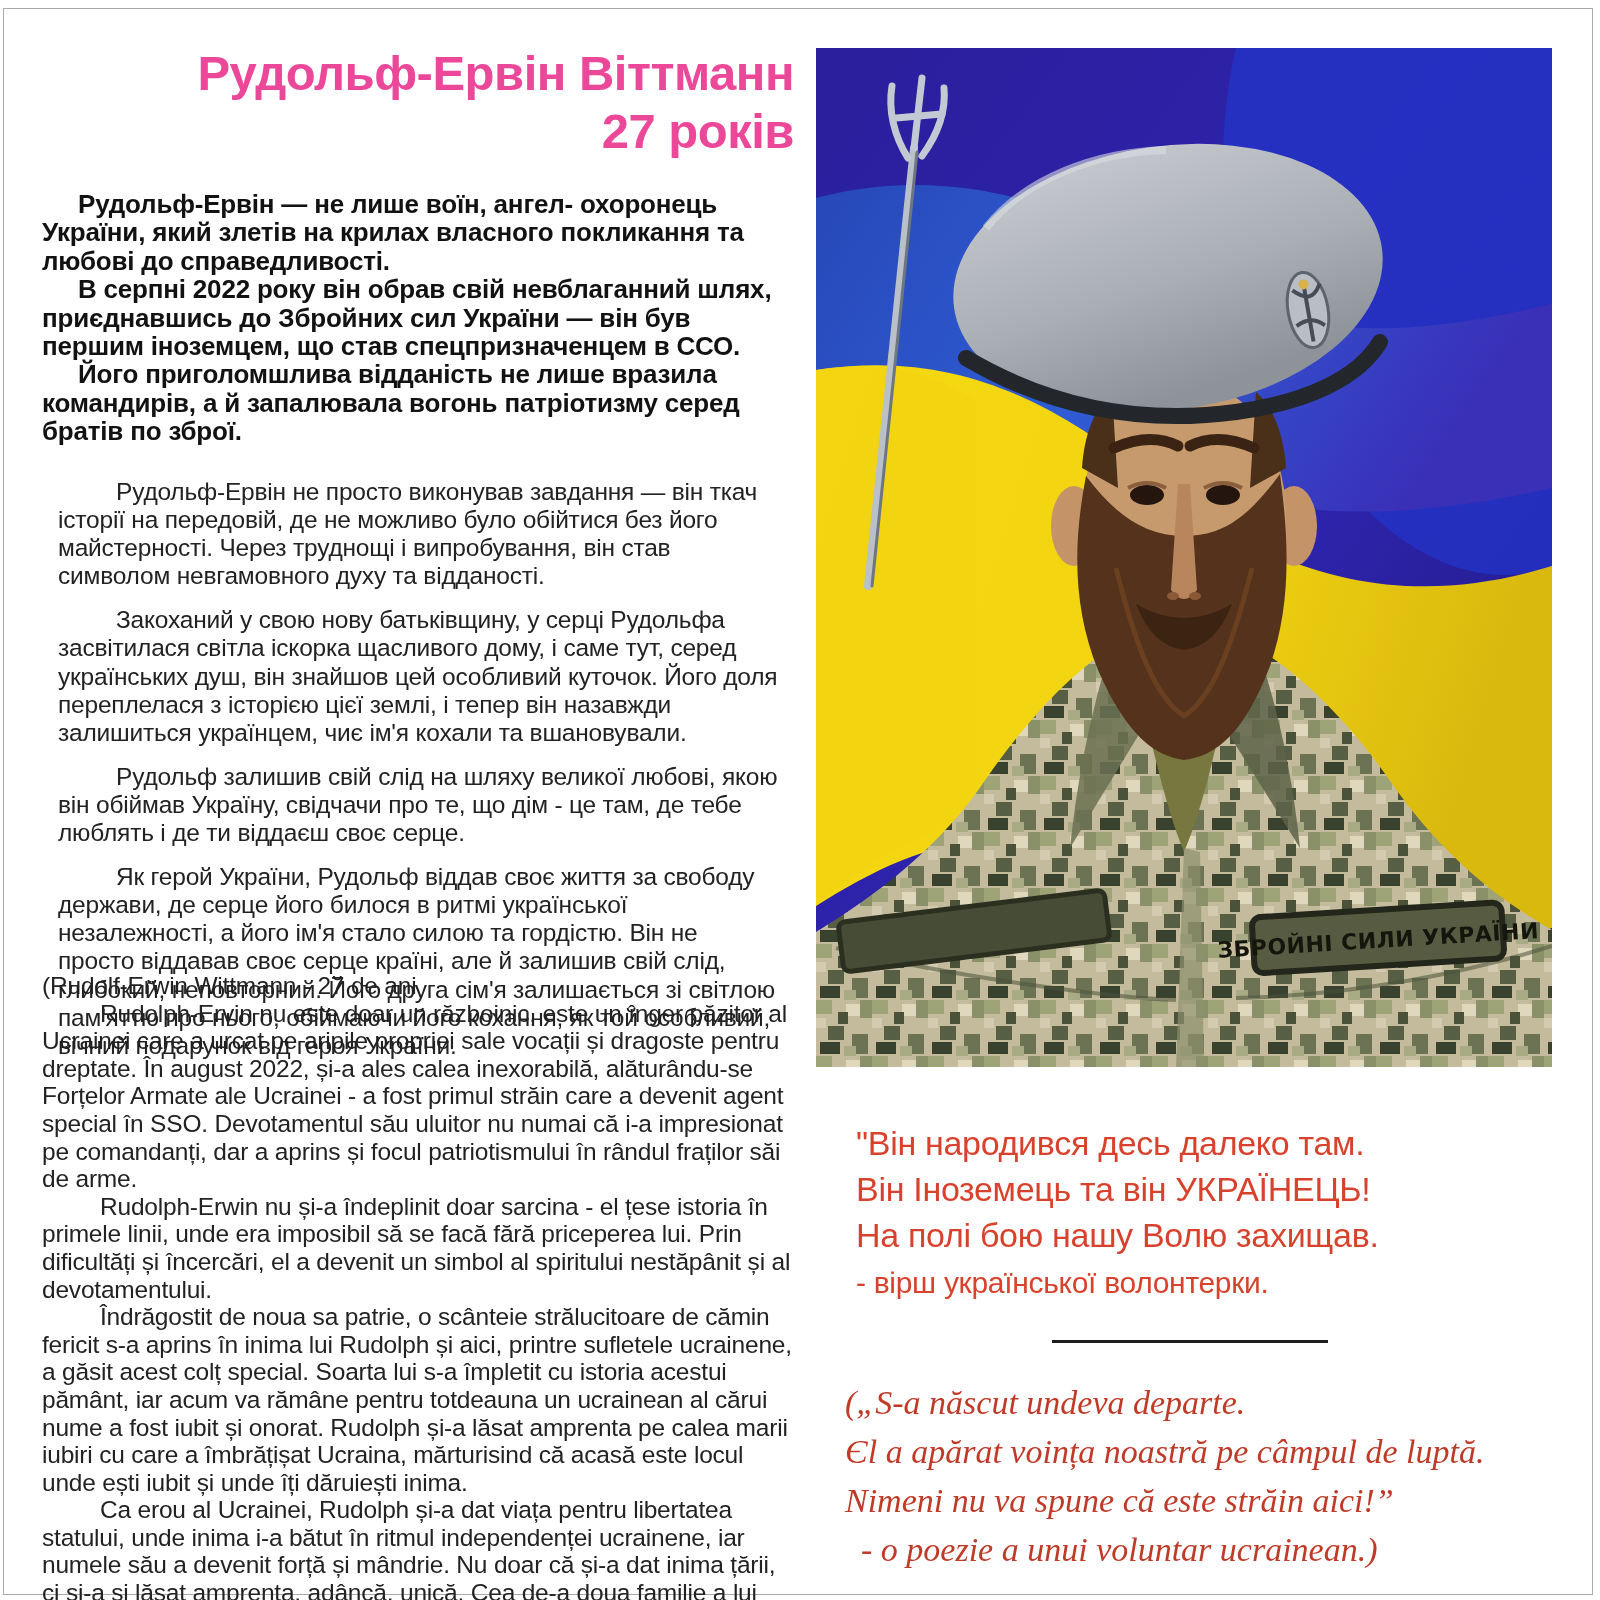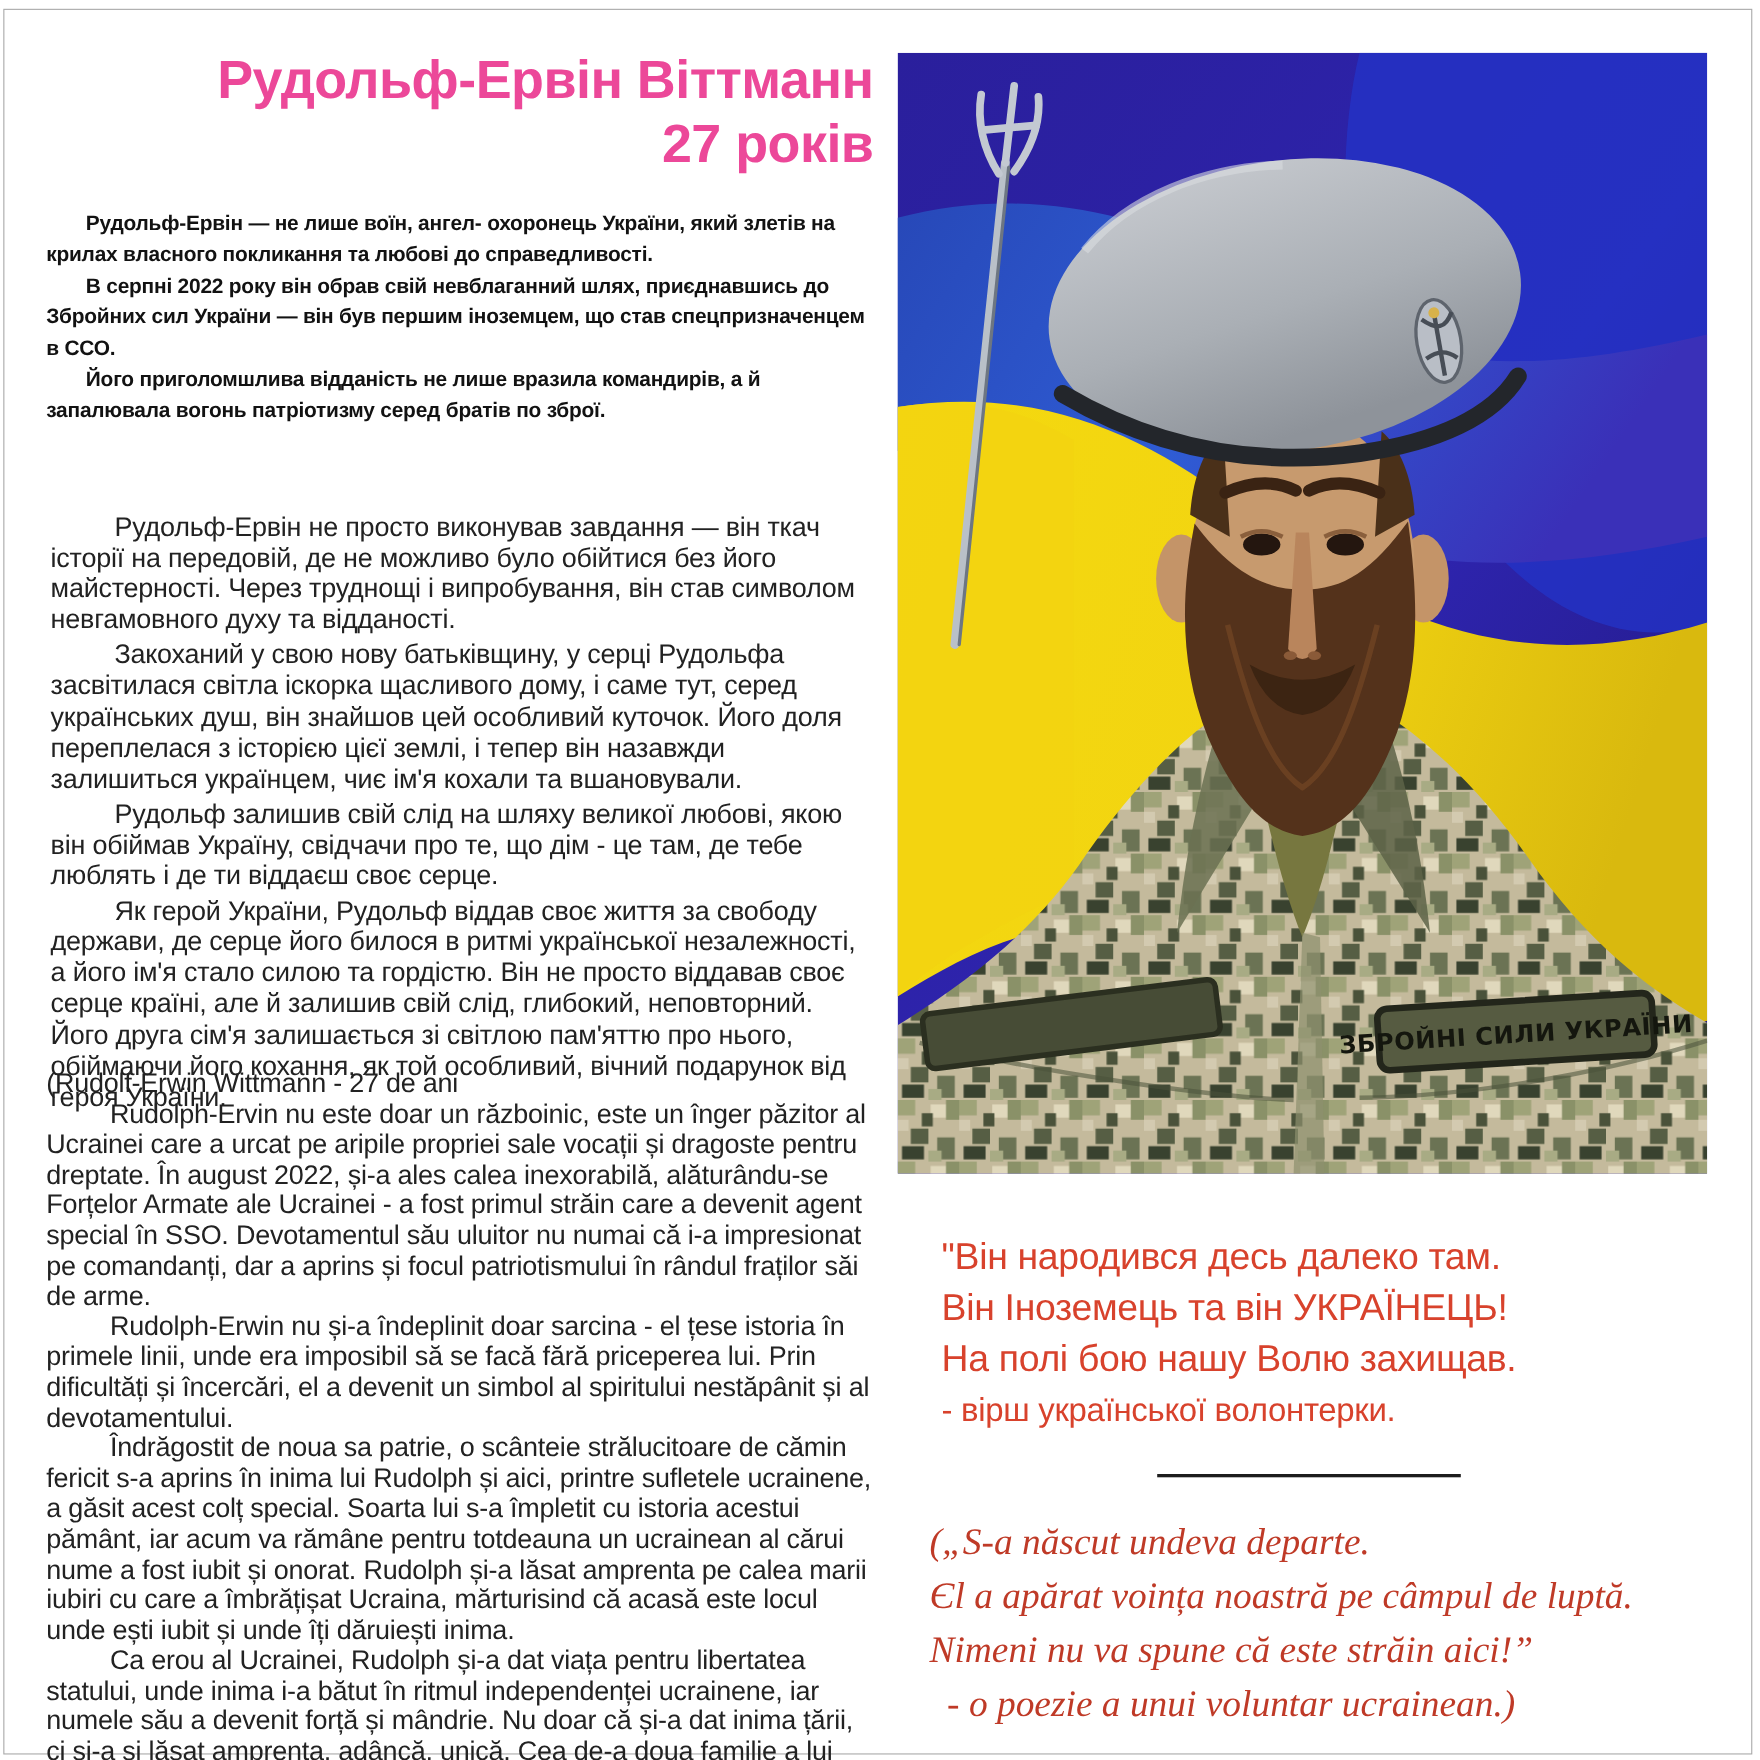--- a/index.html
+++ b/index.html
@@ -3,25 +3,25 @@
 <meta charset="utf-8">
 <style>
   html,body{margin:0;padding:0;background:#ffffff;}
   body{width:1600px;height:1600px;position:relative;overflow:hidden;
        font-family:"Liberation Sans",sans-serif;color:#1b1b1b;}
   .frame{position:absolute;left:3px;top:8px;width:1588px;height:1585px;
          border:1px solid #a9a9a9;pointer-events:none;}
   .left-col{position:absolute;left:42px;width:752px;}
   .title-block{top:44px;text-align:right;font-weight:bold;color:#ec4899;
                font-size:49px;line-height:58px;letter-spacing:-0.5px;}
-  .intro-bold{top:190px;font-weight:bold;font-size:19px;line-height:28.4px;
+  .intro-bold{top:190px;font-weight:bold;font-size:26px;line-height:28.4px;
               letter-spacing:-0.2px;color:#121212;}
   .intro-bold p{margin:0;text-indent:36px;}
   .uk-body{top:462px;font-size:24.5px;line-height:28.1px;letter-spacing:-0.2px;color:#222;}
-  .uk-body p{margin:4px;text-indent:58px;}
+  .uk-body p{margin:16px;text-indent:58px;}
   .ro-body{top:972px;font-size:24.5px;line-height:27.6px;letter-spacing:-0.2px;color:#222;}
   .ro-body p{margin:0;text-indent:58px;}
   .ro-body p.nohang{text-indent:0;}
   .photo-wrap{position:absolute;left:816px;top:48px;width:736px;height:1019px;}
   .poem-ua{position:absolute;left:856px;top:1120px;width:645px;
            font-size:34px;line-height:46px;letter-spacing:-0.3px;}
   .poem-ua div{white-space:nowrap;}
   .poem-ua .attr{padding-right:18px;font-size:30px;margin-top:2px;}
   .divider{position:absolute;left:1052px;top:1340px;width:276px;height:3px;background:#1d1d1d;}
   .poem-ro{position:absolute;left:845px;top:1378px;width:700px;

